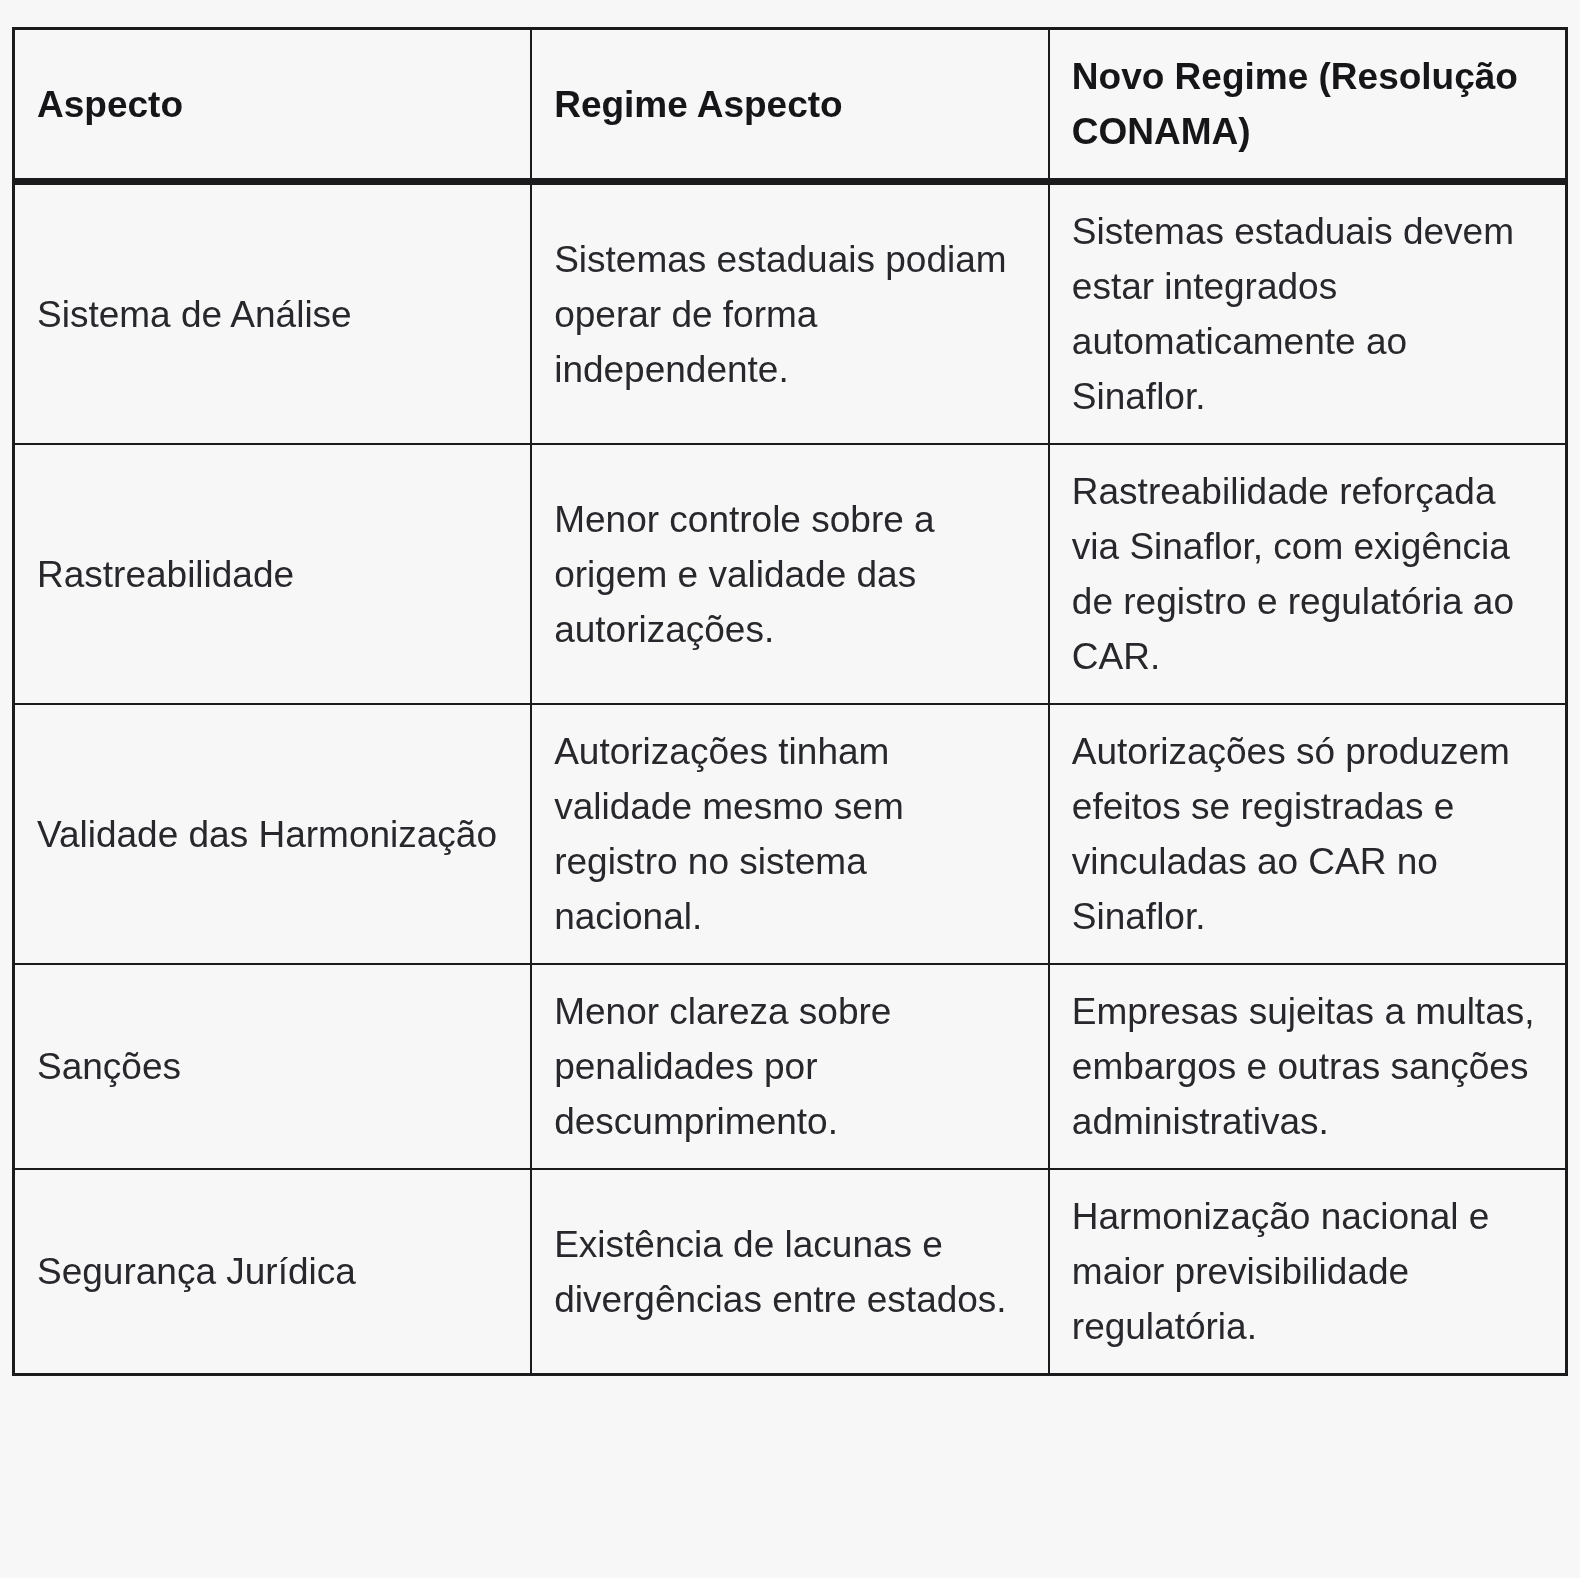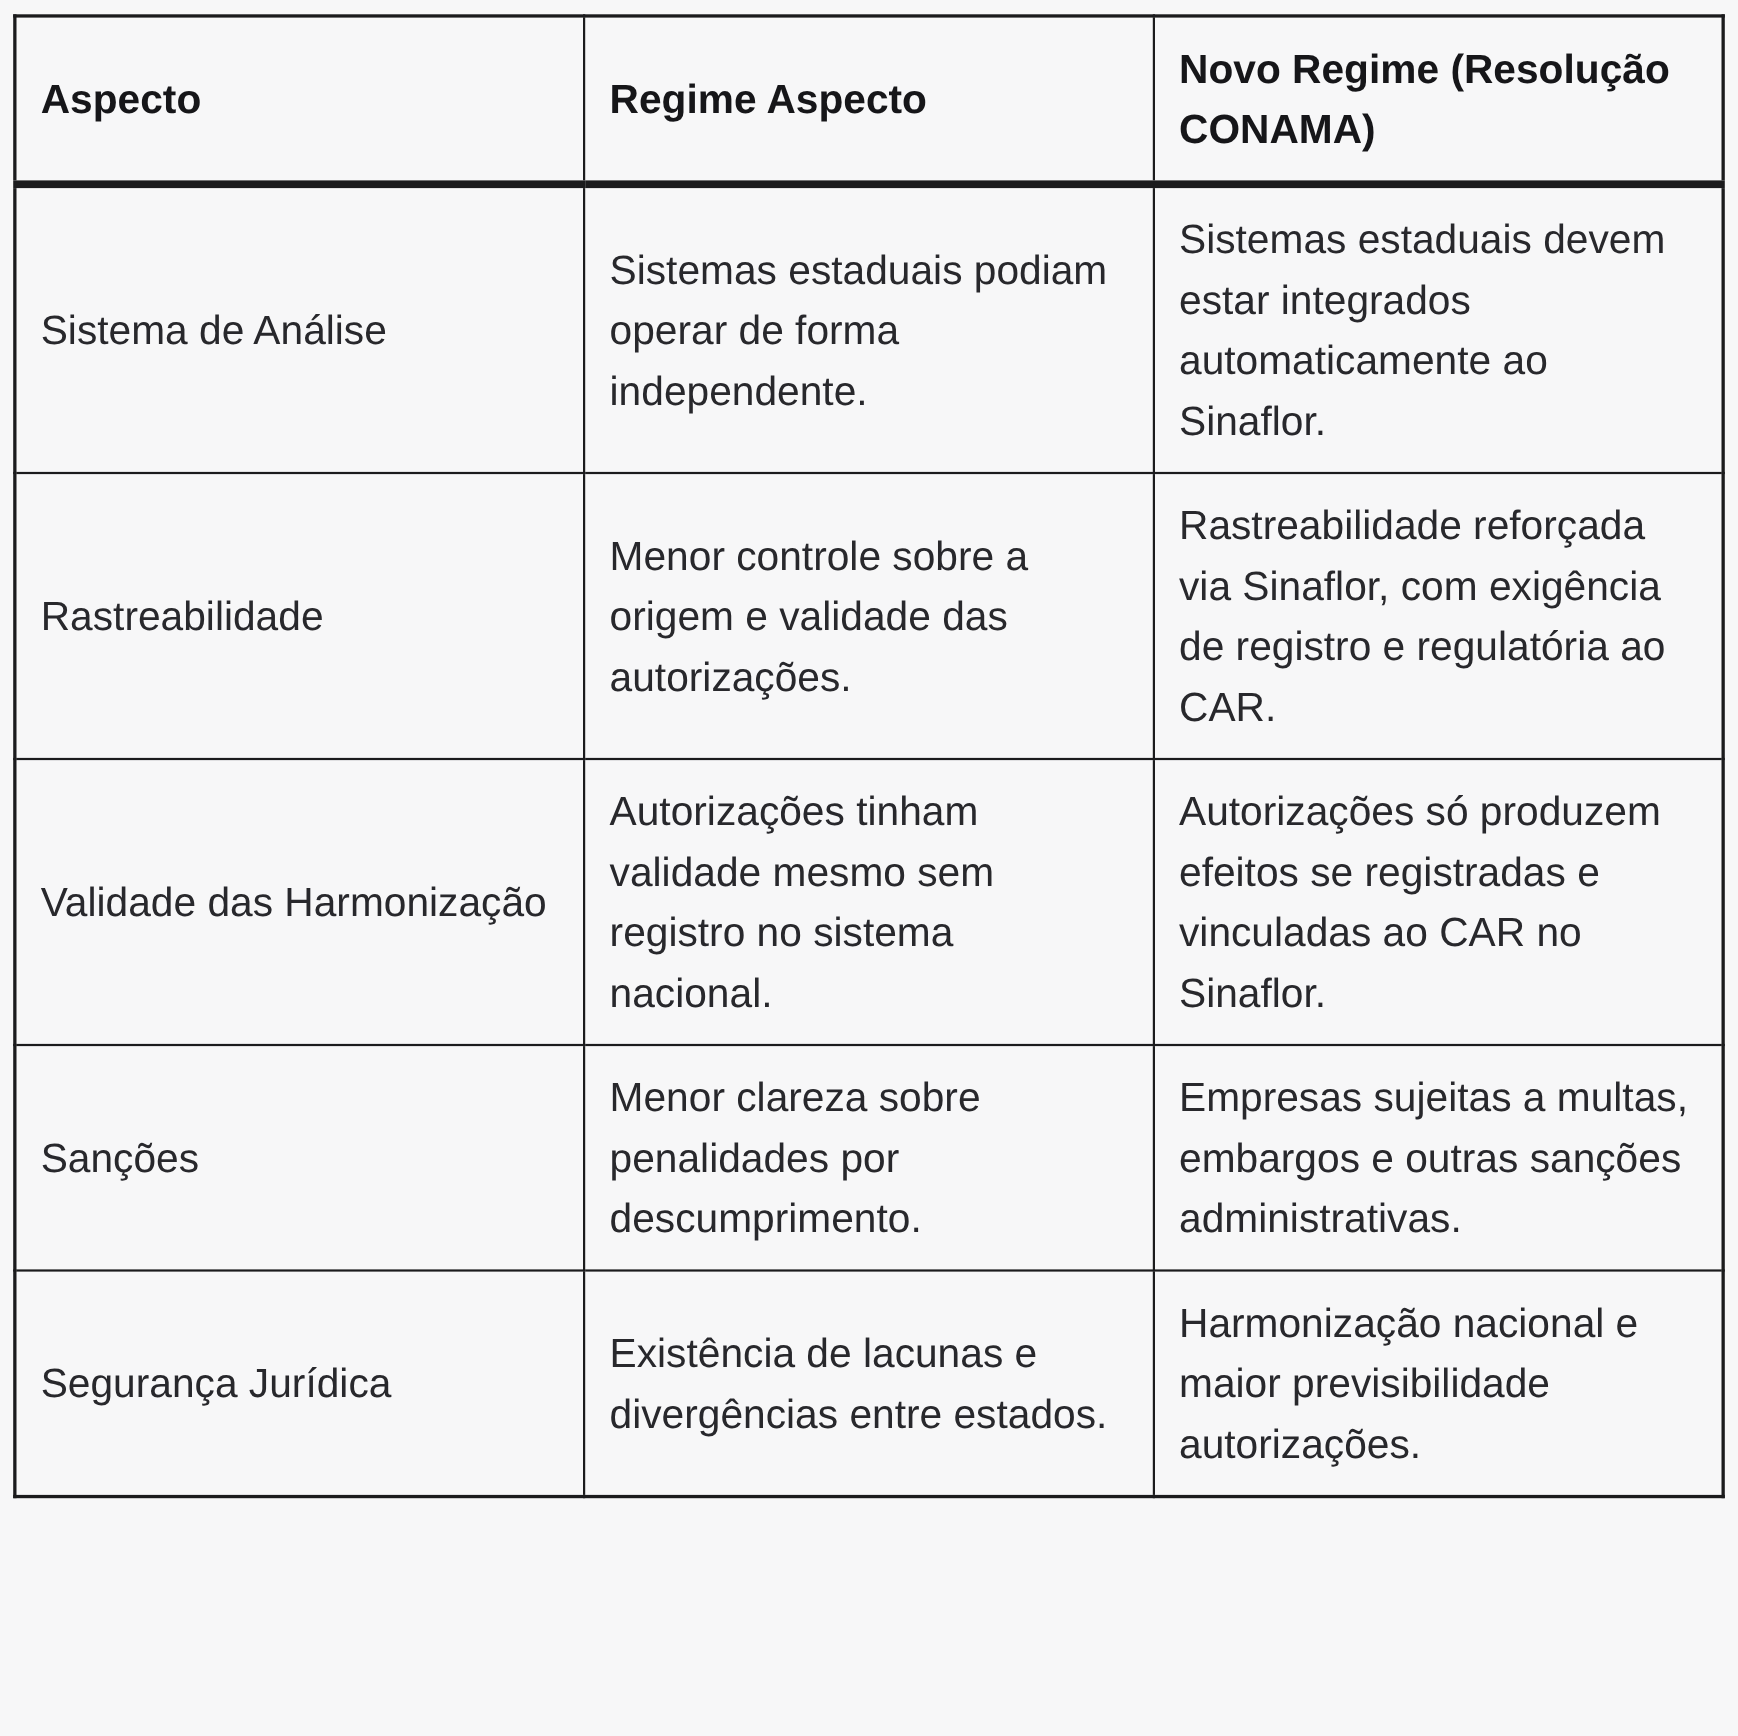--- a/index.html
+++ b/index.html
@@ -9,21 +9,21 @@
   body {
     width: 1580px;
     height: 1578px;
     background: #f7f7f8;
     font-family: "Liberation Sans", "DejaVu Sans", sans-serif;
     position: relative;
   }
   table.compare {
     position: absolute;
     left: 12px;
-    top: 13px;
+    top: 27px;
     width: 1556px;
     border-collapse: collapse;
     table-layout: fixed;
     background: #f7f7f8;
     border: 3px solid #1b1b1d;
   }
   table.compare col { width: 33.333%; }
   table.compare th,
   table.compare td {
     border: 2px solid #1b1b1d;
@@ -102,16 +102,16 @@
       <td>Empresas sujeitas a multas,
 embargos e outras sanções
 administrativas.</td>
     </tr>
     <tr>
       <td>Segurança Jurídica</td>
       <td>Existência de lacunas e
 divergências entre estados.</td>
       <td>Harmonização nacional e
 maior previsibilidade
-autorizações.</td>
+regulatória.</td>
     </tr>
   </tbody>
 </table>
 
 </body></html>

